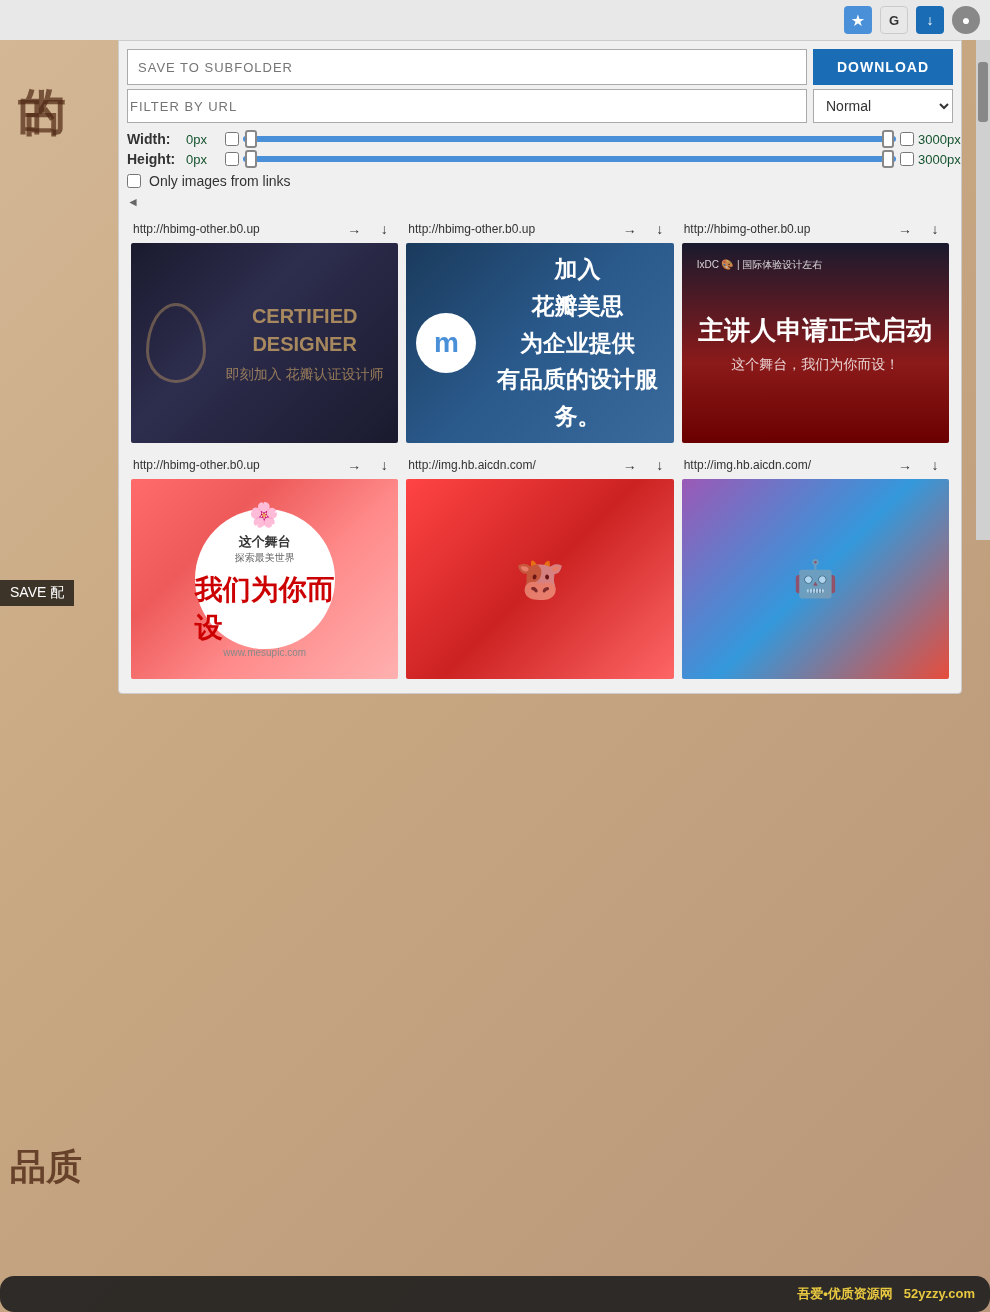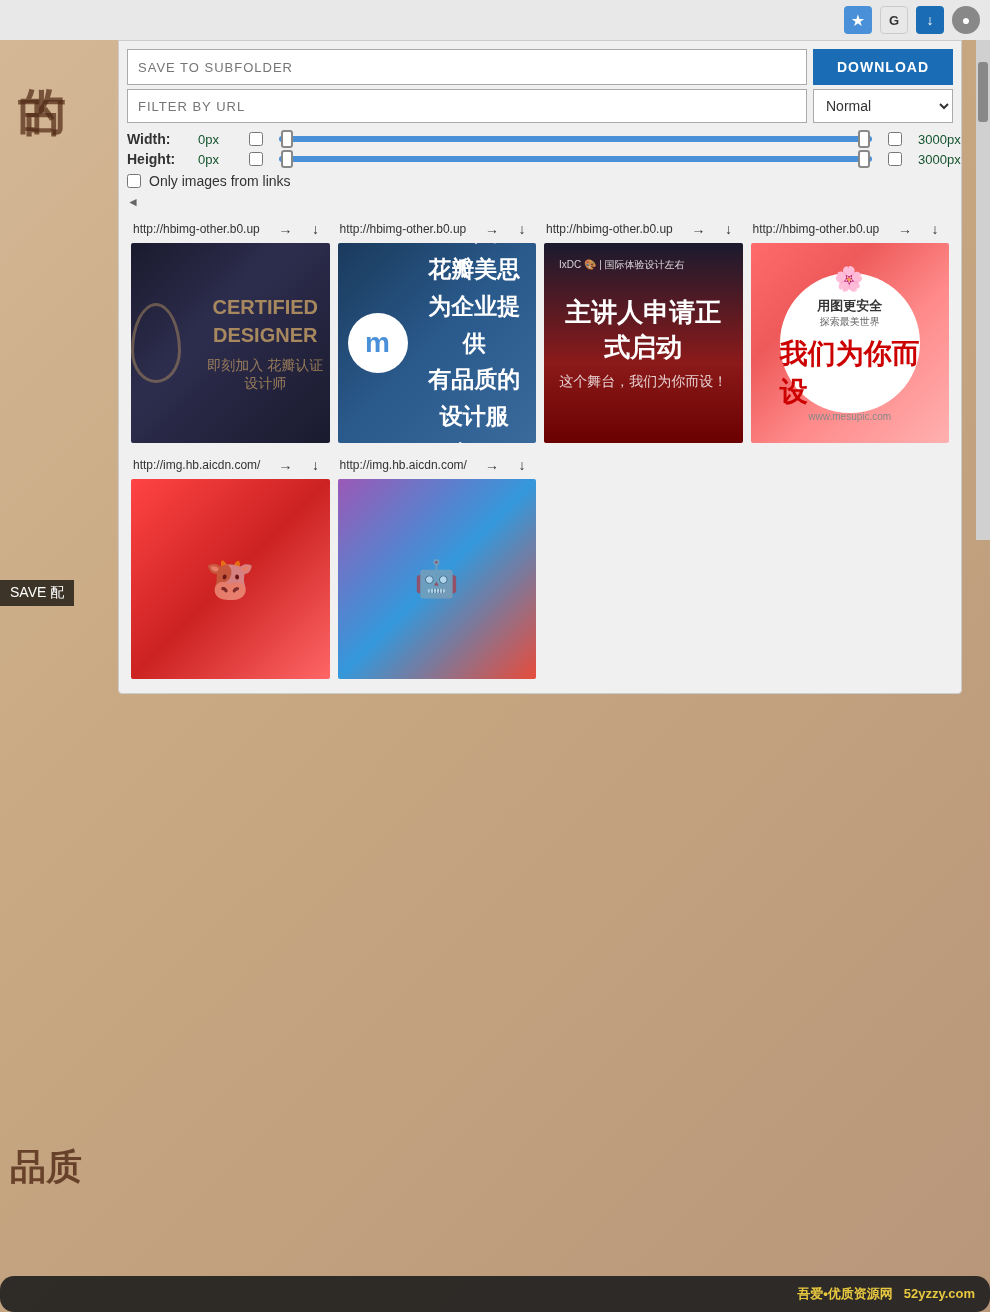--- a/index.html
+++ b/index.html
@@ -127,21 +127,21 @@
     
     .filter-row {
       display: flex;
       padding: 0 8px 6px 8px;
       gap: 6px;
     }
 
     .filter-input {
       flex: 1;
       height: 34px;
-      padding: 0 10px;
+      padding: 0 2px;
       border: 1px solid #aaa;
       background: white;
       font-size: 13px;
       color: #999;
       letter-spacing: 1px;
       text-transform: uppercase;
     }
 
     .filter-select {
       width: 140px;
@@ -153,21 +153,21 @@
       padding: 0 8px;
       cursor: pointer;
       appearance: auto;
     }
 
     
     .size-row {
       display: flex;
       align-items: center;
       padding: 2px 8px;
-      gap: 16px;
+      gap: 4px;
       font-size: 14px;
       color: #333;
     }
 
     .size-label {
       width: 55px;
       font-weight: bold;
     }
 
     .size-px {
@@ -219,21 +219,21 @@
       padding: 2px 8px;
     }
     .scroll-arrow {
       font-size: 12px;
       color: #666;
     }
 
     
     .image-grid {
       display: grid;
-      grid-template-columns: 1fr 1fr 1fr 1fr;
+      grid-template-columns: 1fr 1fr 1fr;
       gap: 0;
       padding: 0 8px;
     }
 
     .image-item {
       display: flex;
       flex-direction: column;
       padding: 4px;
     }
 
@@ -531,21 +531,21 @@
 
     <div class="image-item">
       <div class="image-url-row">
         <span class="image-url-text">http://hbimg-other.b0.up</span>
         <div class="arrow-btn">→</div>
         <div class="download-icon-btn">↓</div>
       </div>
       <div class="image-thumb img4">
         <div class="img4-circle">
           <div class="img4-logo-icon">🌸</div>
-          <div class="img4-brand">用图更安全</div>
+          <div class="img4-brand">这个舞台</div>
           <div class="img4-tagline">探索最美世界</div>
           <div class="img4-main">我们为你而设</div>
           <div class="img4-url">www.mesupic.com</div>
         </div>
       </div>
     </div>
 
     <div class="image-item">
       <div class="image-url-row">
         <span class="image-url-text">http://img.hb.aicdn.com/</span>

